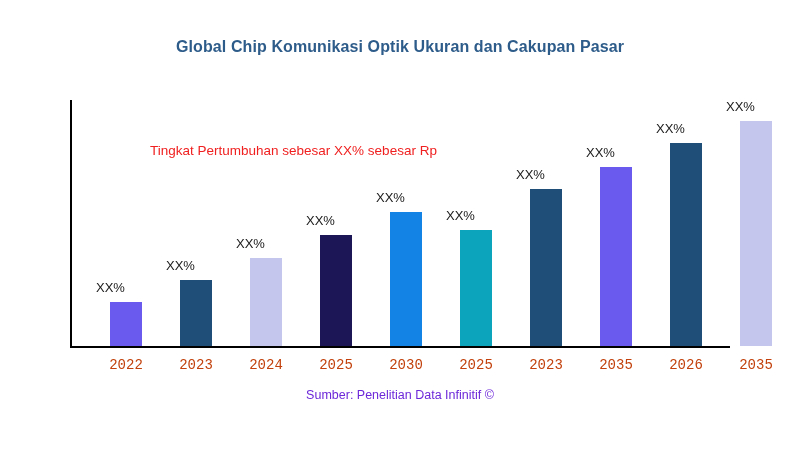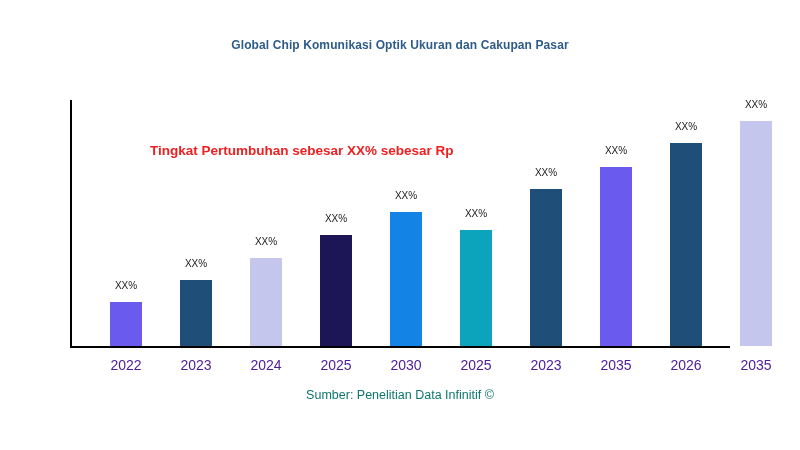--- a/index.html
+++ b/index.html
@@ -23,21 +23,21 @@
     height: 450px;
   }
 
   
   #chart-title {
     position: absolute;
     left: 0;
     top: 38px;
     width: 800px;
     text-align: center;
-    font-size: 12px;
+    font-size: 16px;
     font-weight: bold;
     color: #2E5C8A;
     letter-spacing: 0.1px;
     white-space: nowrap;
   }
 
   
   #y-axis-line {
     position: absolute;
     left: 70px;
@@ -72,56 +72,57 @@
   .bar {
     position: absolute;
     left: 0;
     width: 32px;
     bottom: 0;
   }
   .bar-value {
     position: absolute;
     left: -14px;
     width: 60px;
-    text-align: center;
-    font-size: 10px;
+    text-align: left;
+    font-size: 13px;
     color: #1a1a1a;
     white-space: nowrap;
   }
   .tick-label {
     position: absolute;
     left: -18px;
     width: 68px;
     text-align: center;
     font-size: 14px;
-    color: #4c1d95;
+    color: #c2410c;
     top: 357px;
     white-space: nowrap;
+    font-family: Liberation Mono, monospace;
   }
 
   
   #growth-note {
     position: absolute;
     left: 150px;
     top: 143px;
     font-size: 13.5px;
-    font-weight: bold;
+    font-weight: normal;
     color: #F02020;
     white-space: nowrap;
   }
 
   
   #source-note {
     position: absolute;
     left: 0;
     top: 388px;
     width: 800px;
     text-align: center;
     font-size: 12.5px;
-    color: #0f766e;
+    color: #6d28d9;
     white-space: nowrap;
   }
 </style>
 </head>
 <body>
 
 <div id="chart-root">
 
   <div id="chart-title">Global Chip Komunikasi Optik Ukuran dan Cakupan Pasar</div>
 

